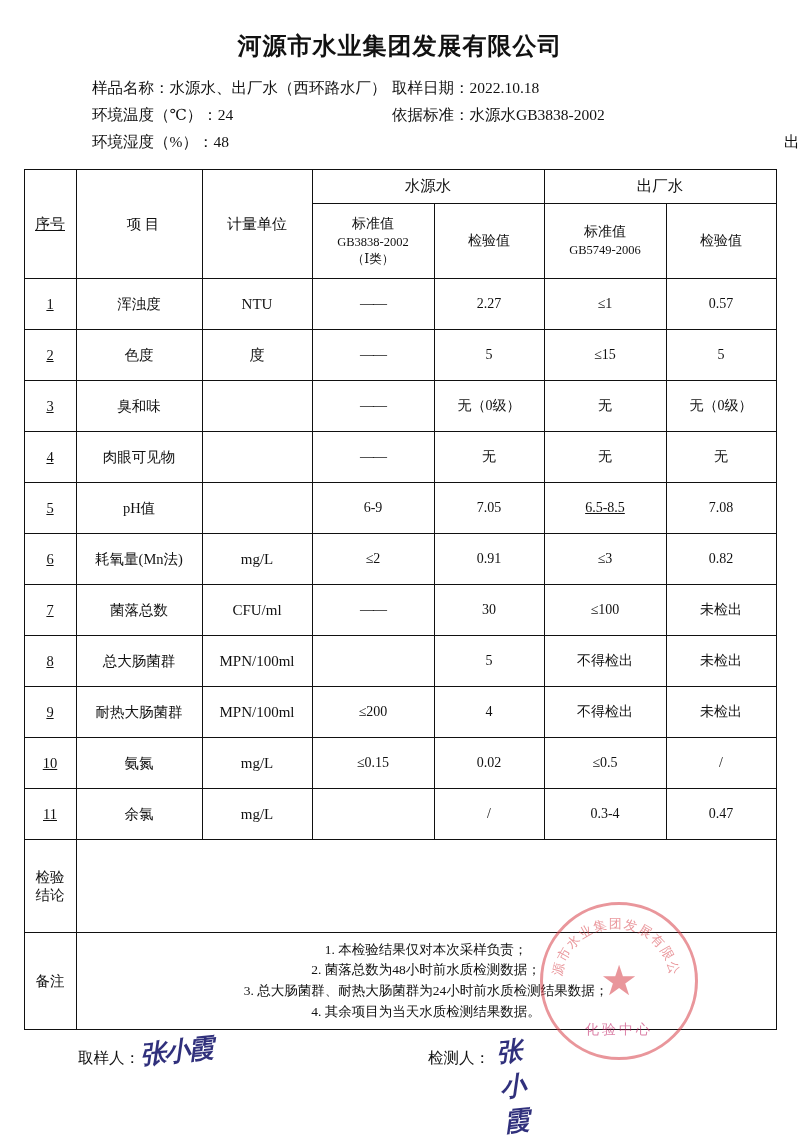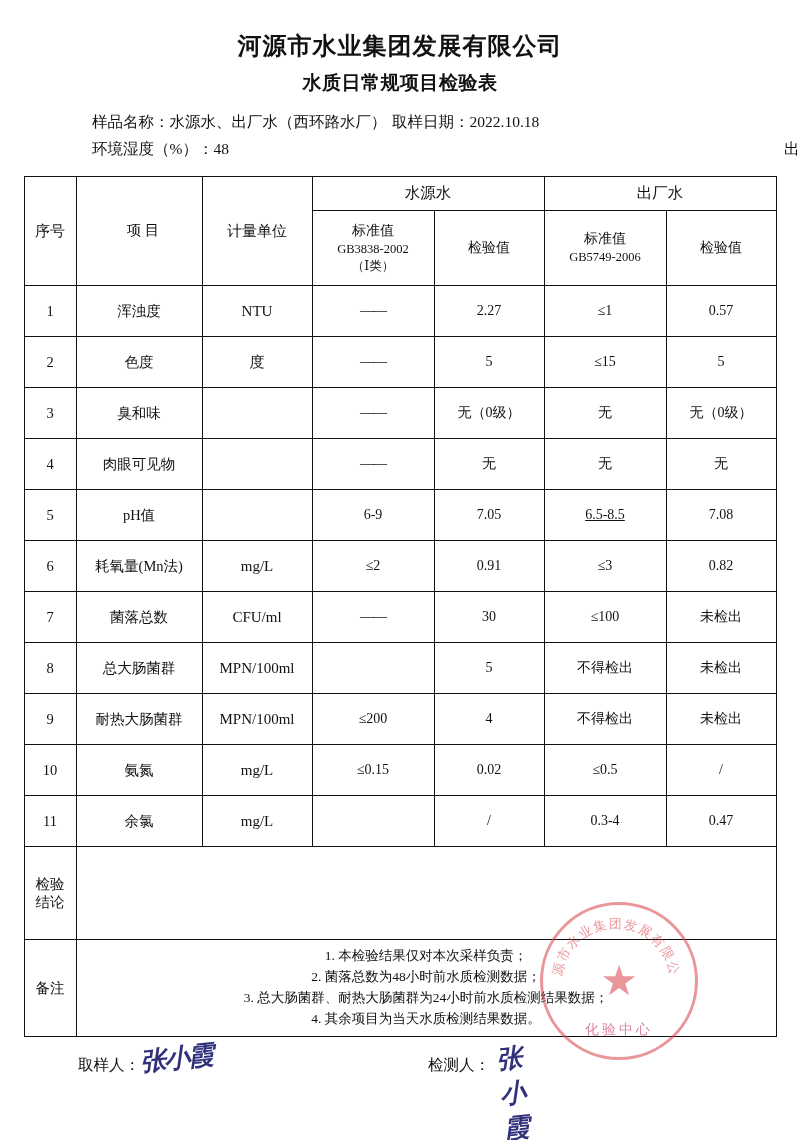--- a/index.html
+++ b/index.html
@@ -89,21 +89,21 @@
     font-size: 12.5px;
     display: block;
   }
   .hdr-cell .smaller {
     font-size: 12.5px;
     display: block;
   }
   tr.data-row td {
     height: 50px;
   }
-  td.idx { width: 52px; }
+  td.idx { width: 52px; text-decoration: underline; }
   td.item {
     width: 126px;
     text-align: left;
     padding-left: 10px;
     font-size: 14.5px;
   }
   td.unit { width: 110px; font-size: 15px;}
   td.std1 { width: 122px; font-size: 14px;}
   td.val1 { width: 110px; font-size: 14px;}
   td.std2 { width: 122px; font-size: 14px;}
@@ -189,26 +189,29 @@
     color: #be185d;
   }
   .stamp svg { position: absolute; left: 0; top: 0; }
 </style>
 </head>
 <body>
 
 <div class="page">
 
   <div class="title-main">河源市水业集团发展有限公司</div>
-  <div class="title-sub">水质日常规项目检验表</div>
 
   <div class="meta">
     <div class="meta-row r1">
       <span class="meta-left">样品名称：水源水、出厂水（西环路水厂）</span>
       <span class="meta-right">取样日期：2022.10.18</span>
+    </div>
+    <div class="meta-row r2">
+      <span class="meta-left">环境温度（℃）：24</span>
+      <span class="meta-right">依据标准：水源水GB3838-2002</span>
     </div>
     <div class="meta-row r3">
       <span class="meta-left">环境湿度（%）：48</span>
       <span class="meta-right meta-indent">出厂水GB5749-2006</span>
     </div>
   </div>
 
   <table class="report">
     <colgroup>
       <col style="width:52px">

